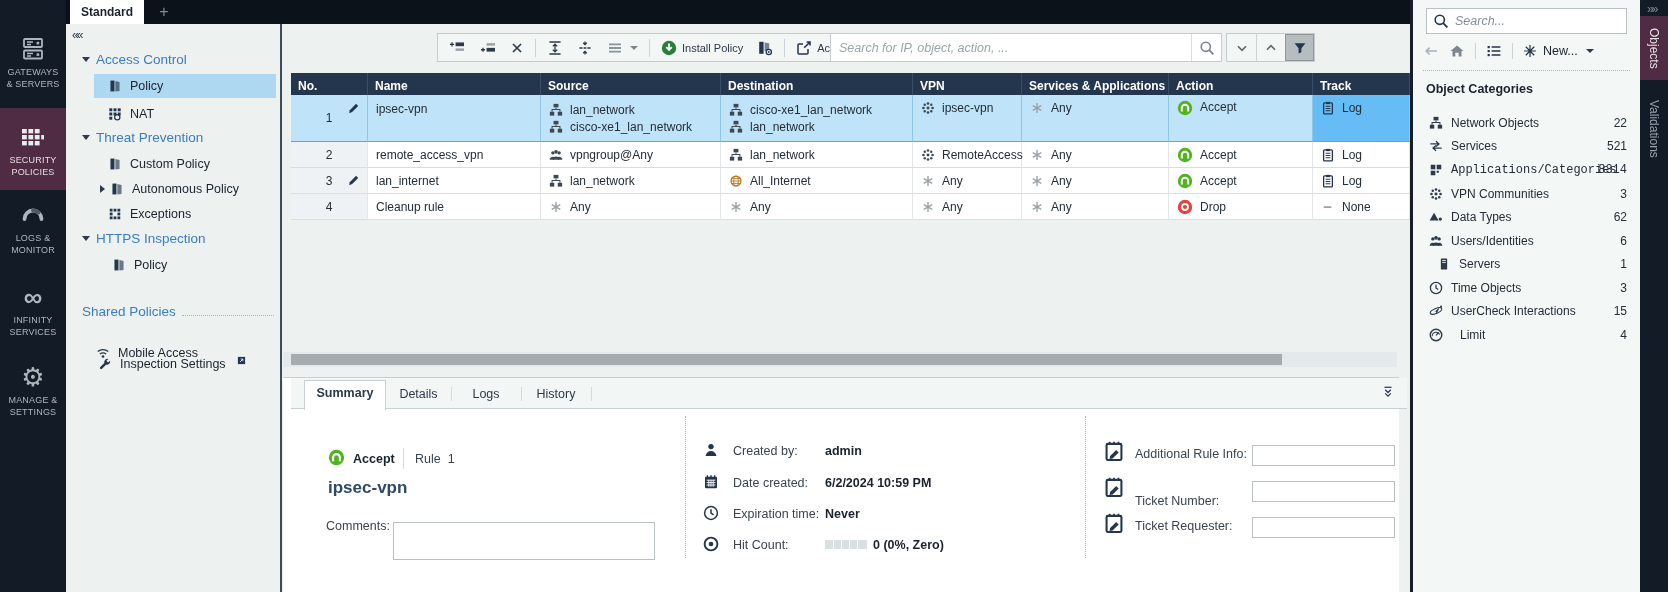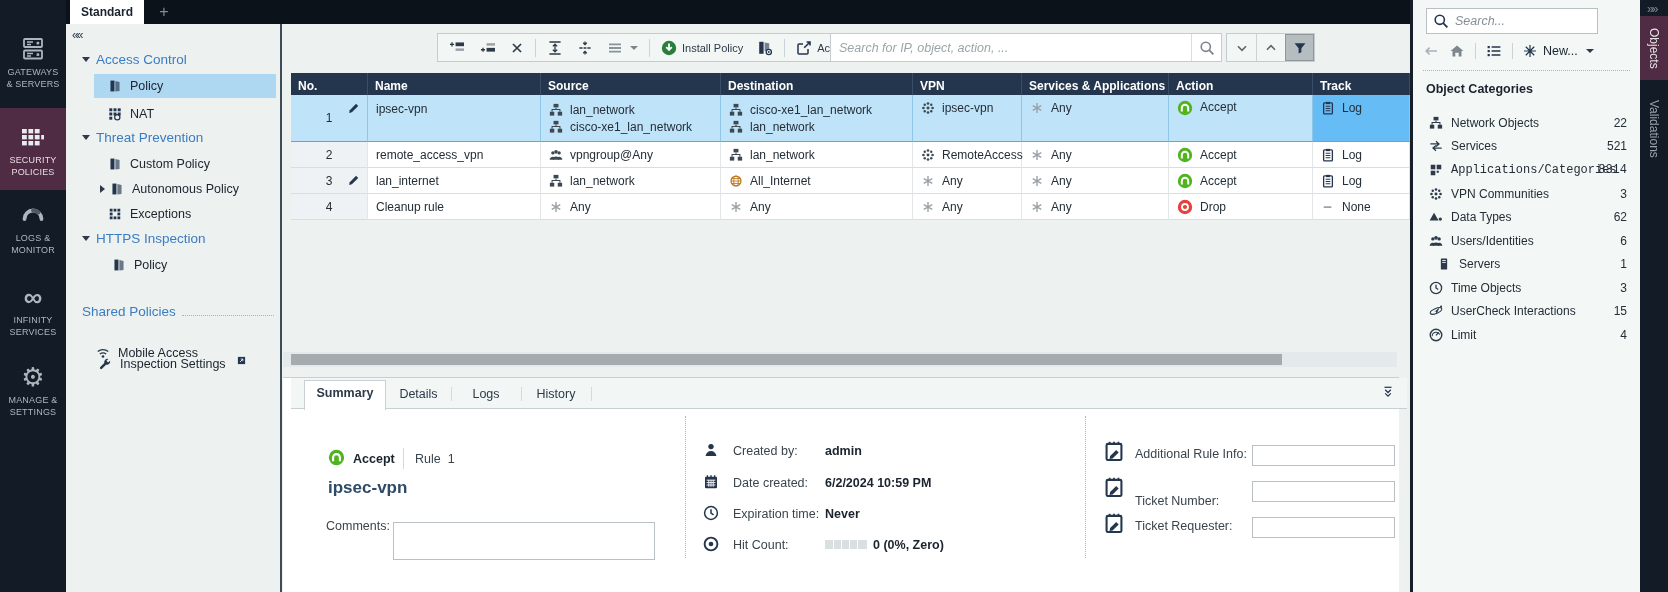--- a/index.html
+++ b/index.html
@@ -84,21 +84,21 @@
   .fieldlbl { position:absolute; font-size:12.5px; color:#3a444d; white-space:nowrap; }
   .fieldval { position:absolute; font-size:12.5px; font-weight:bold; color:#1a232e; white-space:nowrap; }
   .dotvline { position:absolute; width:0; border-left:1px dotted #aab4bb; }
   .tinput { position:absolute; height:21px; width:143px; background:#fff; border:1px solid #b9c0c4; font-family:inherit; font-size:12px; padding:0 4px; }
   .hitbar { position:absolute; width:42px; height:9px; background:#dadfe2; }
   .hitbar i { position:absolute; top:0; bottom:0; width:1px; background:#fff; }
 
   
   .vdivider { position:absolute; left:1410px; top:0; width:3px; height:592px; background:#161e29; }
   .objects { position:absolute; left:1413px; top:0; width:227px; height:592px; background:#f3f7f5; }
-  .obj-search { position:absolute; left:13px; top:8px; width:172px; height:26px; background:#fff; border:1px solid #b9c0c4; display:flex; align-items:center; padding:0 6px; gap:6px; }
+  .obj-search { position:absolute; left:13px; top:8px; width:201px; height:26px; background:#fff; border:1px solid #b9c0c4; display:flex; align-items:center; padding:0 6px; gap:6px; }
   .obj-search input { flex:1; border:none; outline:none; background:transparent; font-family:inherit; font-size:12.5px; font-style:italic; color:#5c666d; min-width:0; }
   .obj-search input::placeholder { color:#868f96; }
   .obj-tools { position:absolute; left:10px; top:40px; height:22px; display:flex; align-items:center; gap:10px; }
   .obj-tools .osep { width:1px; height:16px; background:#ccd3d7; }
   .obj-heading { position:absolute; left:13px; top:82px; font-weight:bold; font-size:12.5px; color:#1a232e; }
   .cat-row { position:absolute; left:0; width:227px; height:23px; display:flex; align-items:center; cursor:pointer; }
   .cat-row .cic { margin-left:16px; color:#2c3a49; }
   .cat-row .clabel { margin-left:8px; font-size:12px; color:#242e37; }
   .cat-row .ccount { position:absolute; right:13px; font-size:12px; color:#242e37; }
 
@@ -935,21 +935,21 @@
       <span class="clabel">Time Objects</span>
       <span class="ccount">3</span>
     </div>
     <div class="cat-row" style="top:299px;">
       <svg class="ic ic14 cic">
           <use href="#s-uc"></use>
         </svg>
       <span class="clabel">UserCheck Interactions</span>
       <span class="ccount">15</span>
     </div>
-    <div class="cat-row" style="top:323px;">
+    <div class="cat-row" style="top:323px;gap:9px;">
       <svg class="ic ic14 cic">
           <use href="#s-limit"></use>
         </svg>
       <span class="clabel">Limit</span>
       <span class="ccount">4</span>
     </div>
   </div>
 
   <div class="rstrip">
     <div class="rcollapse">»»</div>

